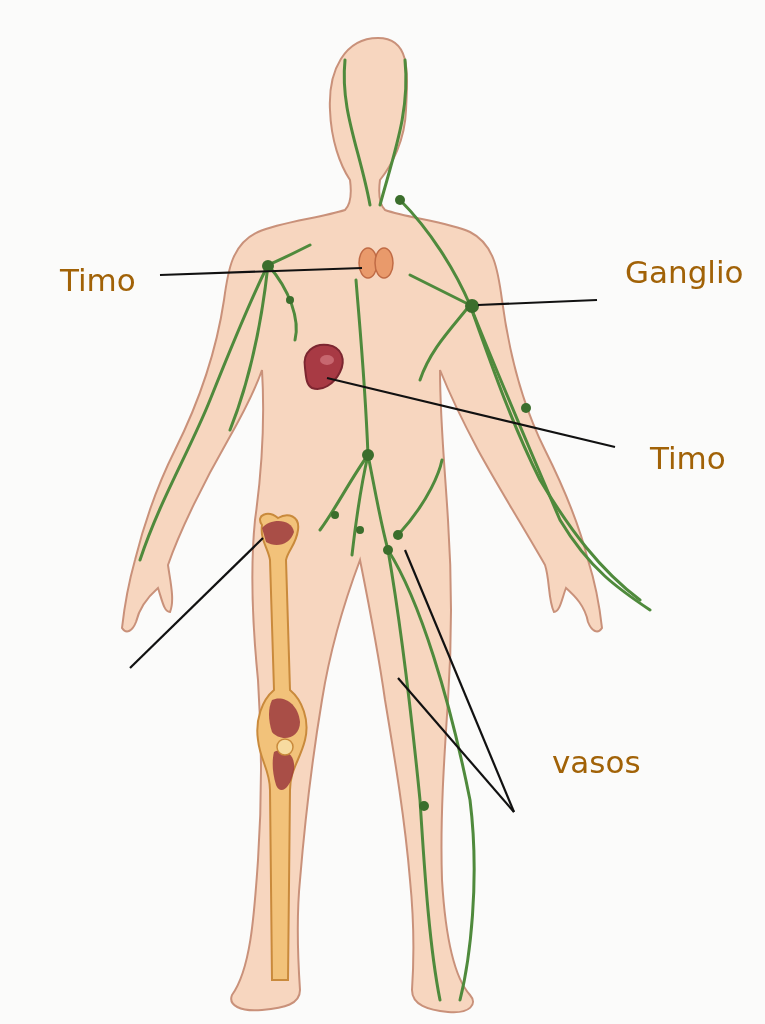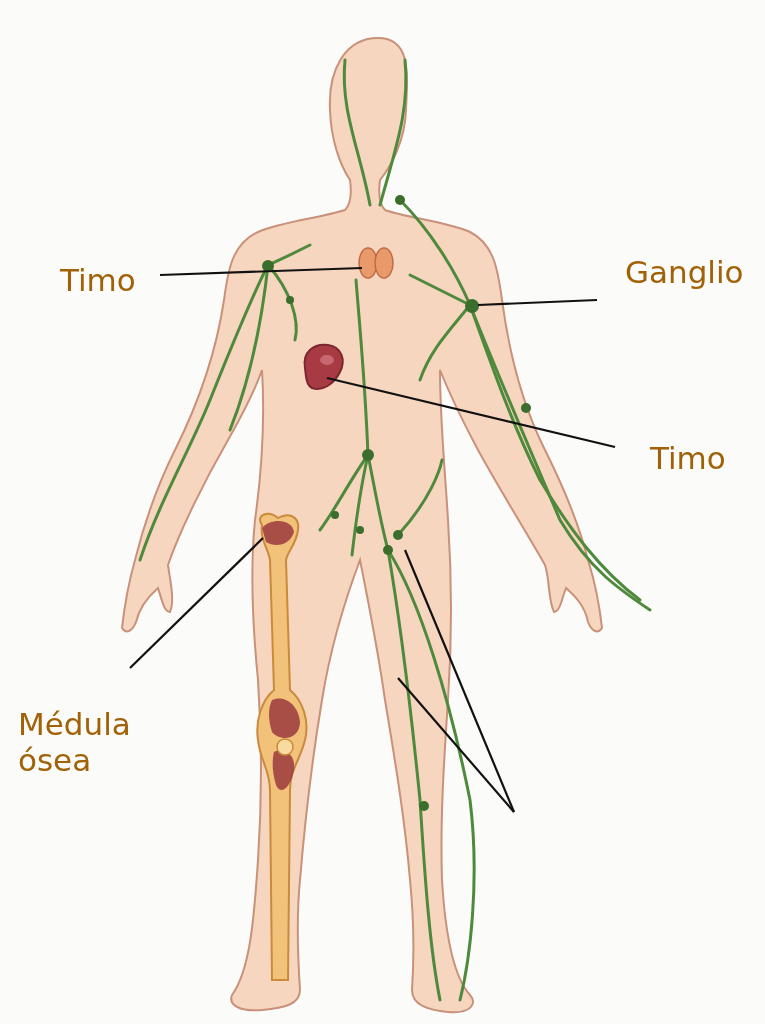--- a/index.html
+++ b/index.html
@@ -94,19 +94,16 @@
 
   <div class="lbl" style="left:60px;top:262px;">
     <span>Timo</span>
   </div>
   <div class="lbl" style="left:625px;top:254px;">
     <div>Ganglio</div>
   </div>
   <div class="lbl" style="left:650px;top:440px;">
     <span>Timo</span>
   </div>
-  <div class="lbl" style="left:18px;top:706px;">
-    <div>Médula</div>
-    <div>ósea</div>
-  </div>
   <div class="lbl" style="left:552px;top:744px;">
+    <div>vasos</div>
   </div>
 </div>
 
 </body></html>

